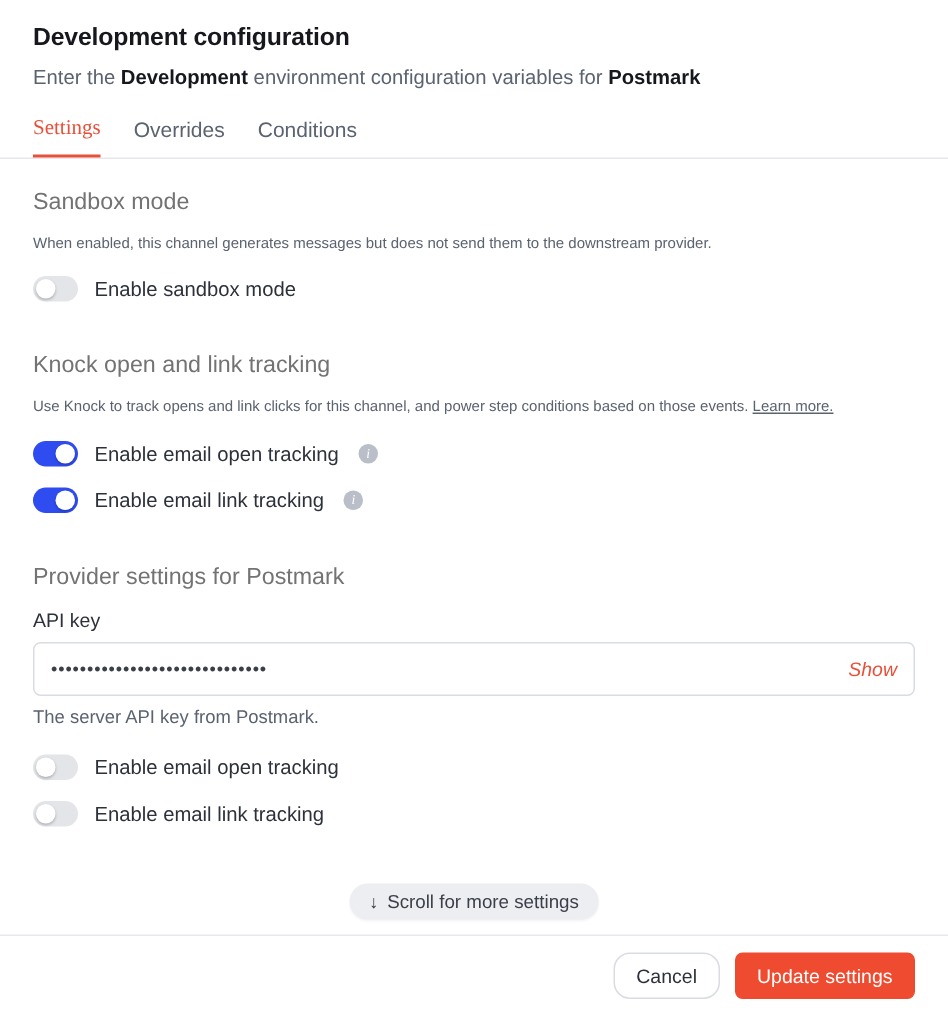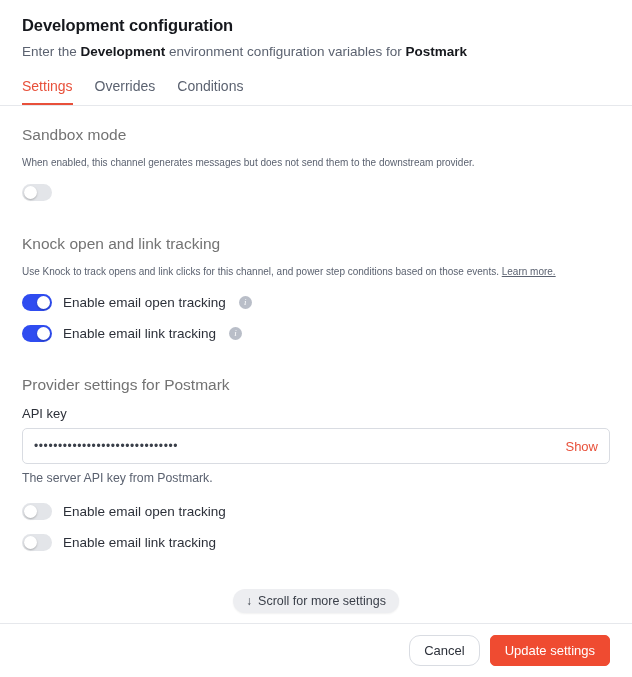--- a/index.html
+++ b/index.html
@@ -52,20 +52,21 @@
     cursor: pointer;
     border-bottom: 2px solid transparent;
     background: none;
     border-top: none; border-left: none; border-right: none;
     font-family: inherit;
   }
   .tab.active {
     color: #e8503a;
     border-bottom-color: #e8503a;
     font-weight: normal;
+    font-family: Liberation Serif, serif;
   }
 
   .body {
     flex: 1;
     overflow: hidden;
     padding: 0 22px;
     position: relative;
   }
 
   .section { padding-top: 20px; }
@@ -162,20 +163,21 @@
     right: 11px;
     top: 50%;
     transform: translateY(-50%);
     font-size: 13px;
     color: #e8503a;
     cursor: pointer;
     background: none;
     border: none;
     font-family: inherit;
     padding: 0;
+    font-style: italic;
   }
   .field-help {
     font-size: 12.3px;
     color: #5b6270;
     margin: 7px 0 18px 0;
   }
 
   .scroll-pill {
     position: absolute;
     left: 50%;
@@ -244,20 +246,21 @@
 
   <div class="body">
 
     <div class="section">
       <h2 class="section-title">Sandbox mode</h2>
       <p class="section-desc">When enabled, this channel generates messages but does not send them to the downstream provider.</p>
       <div class="toggle-row">
         <div class="toggle">
             <span class="knob"></span>
           </div>
+        <span class="toggle-label">Enable sandbox mode</span>
       </div>
     </div>
 
     <div class="section">
       <h2 class="section-title">Knock open and link tracking</h2>
       <p class="section-desc">
         <span>Use Knock to track opens and link clicks for this channel, and power step conditions based on those events.</span>
         <span class="link">Learn more.</span>
       </p>
       <div class="toggle-row">

